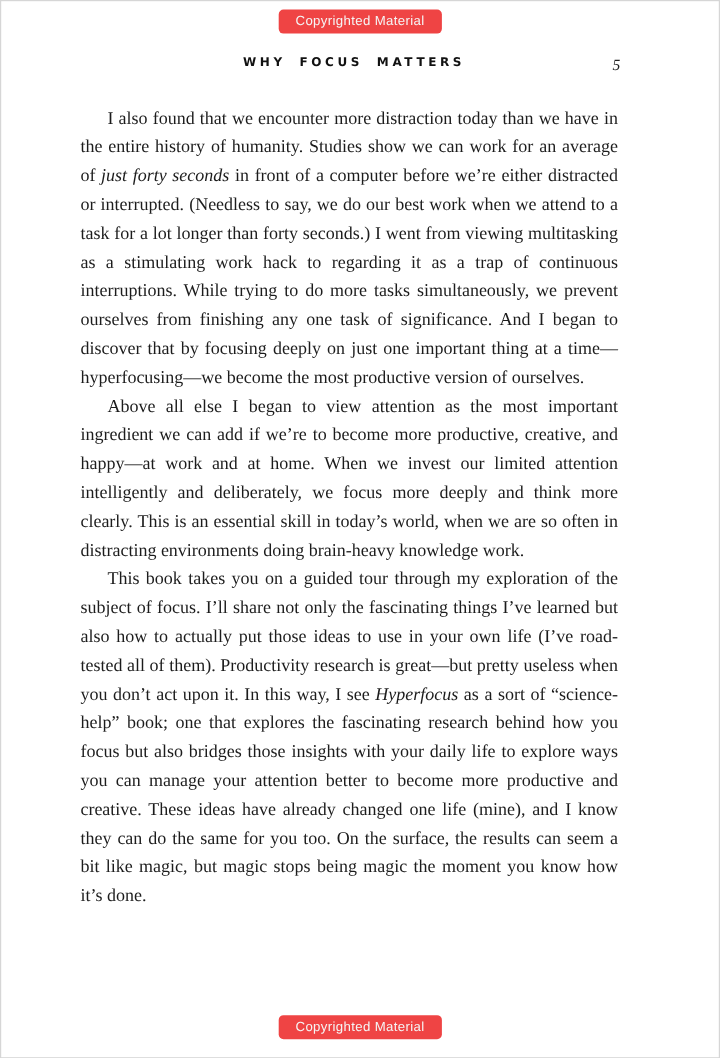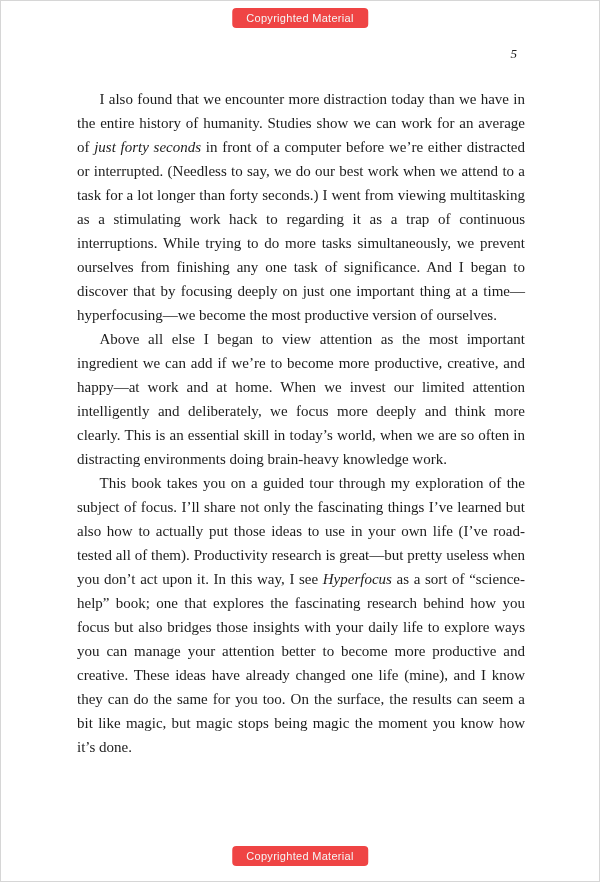--- a/index.html
+++ b/index.html
@@ -58,21 +58,21 @@
     top: -1px;
     font-family: "Liberation Serif", serif;
     font-style: italic;
     font-size: 13px;
     color: #222222;
   }
 
   .body-text {
     position: absolute;
     top: 86px;
-    left: 76px;
+    left: 66px;
     width: 448px;
     font-size: 15px;
     line-height: 24px;
     text-align: justify;
   }
   .body-text p {
     margin: 0;
     text-indent: 1.5em;
   }
   .body-text em {
@@ -80,20 +80,21 @@
   }
 </style>
 </head>
 <body>
 
 <div class="page">
 
   <div class="badge badge-top">Copyrighted Material</div>
 
   <div class="running-head">
+    <div class="chapter-title">WHY FOCUS MATTERS</div>
     <div class="page-number">5</div>
   </div>
 
   <div class="body-text">
       <p><span>I also found that we encounter more distraction today than we have in the entire history of humanity. Studies show we can work for an average of </span><em>just forty seconds</em><span> in front of a computer before we’re either distracted or interrupted. (Needless to say, we do our best work when we attend to a task for a lot longer than forty seconds.) I went from viewing multitasking as a stimulating work hack to regarding it as a trap of continuous interruptions. While trying to do more tasks simultaneously, we prevent ourselves from finishing any one task of significance. And I began to discover that by focusing deeply on just one important thing at a time—hyperfocusing—we become the most productive version of ourselves.</span></p>
       <p><span>Above all else I began to view attention as the most important ingredient we can add if we’re to become more productive, creative, and happy—at work and at home. When we invest our limited attention intelligently and deliberately, we focus more deeply and think more clearly. This is an essential skill in today’s world, when we are so often in distracting environments doing brain-heavy knowledge work.</span></p>
       <p><span>This book takes you on a guided tour through my exploration of the subject of focus. I’ll share not only the fascinating things I’ve learned but also how to actually put those ideas to use in your own life (I’ve road-tested all of them). Productivity research is great—but pretty useless when you don’t act upon it. In this way, I see </span><em>Hyperfocus</em><span> as a sort of “science-help” book; one that explores the fascinating research behind how you focus but also bridges those insights with your daily life to explore ways you can manage your attention better to become more productive and creative. These ideas have already changed one life (mine), and I know they can do the same for you too. On the surface, the results can seem a bit like magic, but magic stops being magic the moment you know how it’s done.</span></p>
     </div>
 
   <div class="badge badge-bottom">Copyrighted Material</div>

